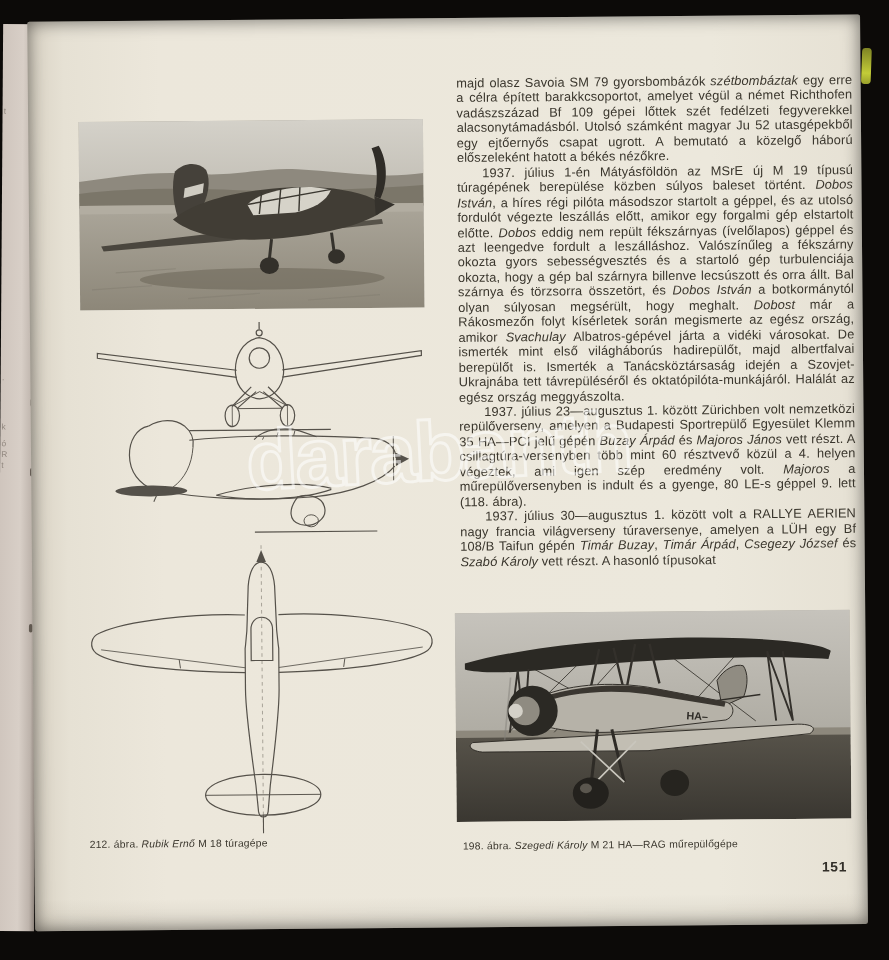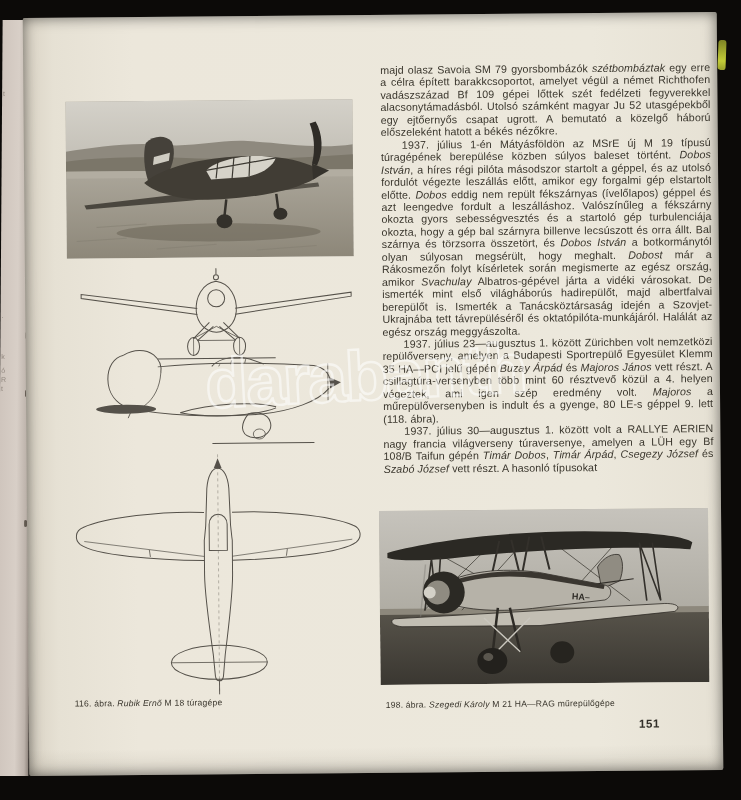--- a/index.html
+++ b/index.html
@@ -45,21 +45,21 @@
   #caption-117{left:357px;top:685px;}
   .article{
     position:absolute;left:357px;top:49px;width:330px;
     font-size:10.7px;line-height:12.45px;color:#3a362d;
     text-align:justify;letter-spacing:.1px;
   }
   .para{margin:0;}
   .para.indent{text-indent:21px;}
   .article i,.caption i{font-style:italic;text-align:right;}
   .page-number{
-    position:absolute;left:610px;top:705px;
+    position:absolute;left:656px;top:705px;
     font-size:11.5px;font-weight:bold;color:#322f29;letter-spacing:.6px;
   }
   .watermark{
     position:absolute;left:205px;top:336px;z-index:9;
     font-size:70px;font-weight:600;letter-spacing:-2px;
     color:transparent;-webkit-text-stroke:2.4px rgba(255,255,255,.55);
     transform:rotate(-3deg);pointer-events:none;white-space:nowrap;
   }
 </style>
 </head>
@@ -157,27 +157,27 @@
       <path d="M141,250 C100,248 42,254 20,264 C12,267 11,276 17,281 C32,292 92,297 141,298"></path>
       <path d="M169,250 C210,248 268,254 290,264 C298,267 299,276 293,281 C278,292 218,297 169,298"></path>
       <path d="M21,278 L141,294 M289,278 L169,294" stroke-width=".7"></path>
       <path d="M86,287 L87,294 M224,287 L223,294" stroke-width=".8"></path>
       <ellipse cx="155" cy="400" rx="48" ry="17"></ellipse>
       <path d="M107,400 L203,400" stroke-width=".8"></path>
       <path d="M155,417 L155,432" stroke-width=".9"></path>
     </svg>
   </div>
 
-  <div class="caption" id="caption-116"><span>116. ábra. </span><i>Rubik Ernő</i><span> M 18 túragépe</span></div>
+  <div class="caption" id="caption-116"><span>212. ábra. </span><i>Rubik Ernő</i><span> M 18 túragépe</span></div>
 
   <div class="article" id="article">
       <p class="para"><span>majd olasz Savoia SM 79 gyorsbombázók </span><i>szétbombáztak</i><span> egy erre a célra épített barakkcsoportot, amelyet végül a német Richthofen vadászszázad Bf 109 gépei lőttek szét fedélzeti fegyverekkel alacsonytámadásból. Utolsó számként magyar Ju 52 utasgépekből egy ejtőernyős csapat ugrott. A bemutató a közelgő háború előszeleként hatott a békés nézőkre.</span></p>
       <p class="para indent"><span>1937. július 1-én Mátyásföldön az MSrE új M 19 típusú túragépének berepülése közben súlyos baleset történt. </span><i>Dobos István</i><span>, a híres régi pilóta másodszor startolt a géppel, és az utolsó fordulót végezte leszállás előtt, amikor egy forgalmi gép elstartolt előtte. </span><i>Dobos</i><span> eddig nem repült fékszárnyas (ívelőlapos) géppel és azt leengedve fordult a leszálláshoz. Valószínűleg a fékszárny okozta gyors sebességvesztés és a startoló gép turbulenciája okozta, hogy a gép bal szárnyra billenve lecsúszott és orra állt. Bal szárnya és törzsorra összetört, és </span><i>Dobos István</i><span> a botkormánytól olyan súlyosan megsérült, hogy meghalt. </span><i>Dobost</i><span> már a Rákosmezőn folyt kísérletek során megismerte az egész ország, amikor </span><i>Svachulay</i><span> Albatros-gépével járta a vidéki városokat. De ismerték mint első világháborús hadirepülőt, majd albertfalvai berepülőt is. Ismerték a Tanácsköztársaság idején a Szovjet-Ukrajnába tett távrepüléséről és oktatópilóta-munkájáról. Halálát az egész ország meggyászolta.</span></p>
       <p class="para indent"><span>1937. július 23—augusztus 1. között Zürichben volt nemzetközi repülőverseny, amelyen a Budapesti Sportrepülő Egyesület Klemm 35 HA—PCI jelű gépén </span><i>Buzay Árpád</i><span> és </span><i>Majoros János</i><span> vett részt. A csillagtúra-versenyben több mint 60 résztvevő közül a 4. helyen végeztek, ami igen szép eredmény volt. </span><i>Majoros</i><span> a műrepülőversenyben is indult és a gyenge, 80 LE-s géppel 9. lett (118. ábra).</span></p>
-      <p class="para indent"><span>1937. július 30—augusztus 1. között volt a RALLYE AERIEN nagy francia világverseny túraversenye, amelyen a LÜH egy Bf 108/B Taifun gépén </span><i>Timár Dobos</i><span>, </span><i>Timár Árpád</i><span>, </span><i>Csegezy József</i><span> és </span><i>Szabó József</i><span> vett részt. A hasonló típusokat</span></p>
+      <p class="para indent"><span>1937. július 30—augusztus 1. között volt a RALLYE AERIEN nagy francia világverseny túraversenye, amelyen a LÜH egy Bf 108/B Taifun gépén </span><i>Timár Buzay</i><span>, </span><i>Timár Árpád</i><span>, </span><i>Csegezy József</i><span> és </span><i>Szabó Károly</i><span> vett részt. A hasonló típusokat</span></p>
     </div>
 
   <div class="photo" id="photo-m21">
     <svg width="329" height="174" viewBox="0 0 329 174">
       <defs>
         <linearGradient id="sky2" x1="0" y1="0" x2="0" y2="1">
           <stop offset="0" stop-color="#c6c3bc"></stop>
             <stop offset="1" stop-color="#aeaba2"></stop>
         </linearGradient>
         <linearGradient id="gr2" x1="0" y1="0" x2="0" y2="1">

